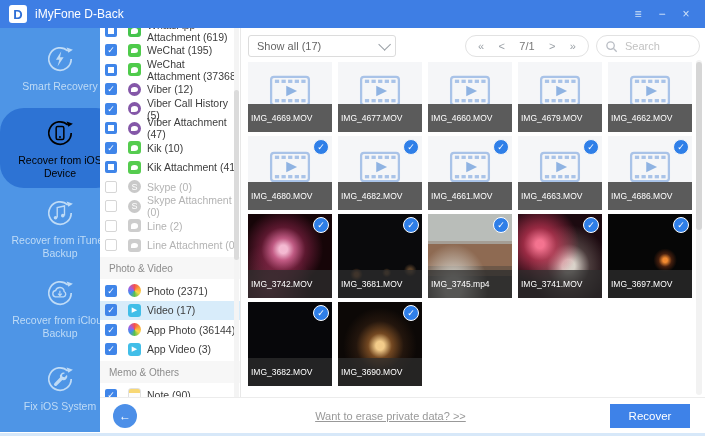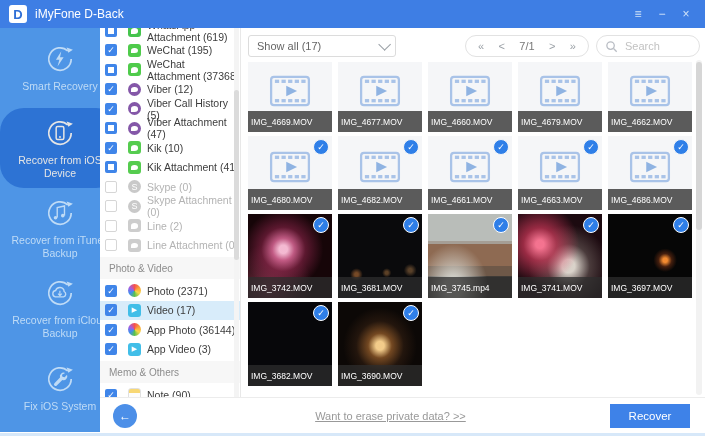--- a/index.html
+++ b/index.html
@@ -10,21 +10,21 @@
   .titlebar{position:absolute;left:0;top:0;width:705px;height:28px;background:#3E7EE4;display:flex;align-items:center;}
   .logo{width:18px;height:18px;margin-left:9px;background:#fff;border-radius:3px;display:flex;align-items:center;justify-content:center;
         color:#2F6FD6;font-weight:bold;font-size:13px;}
   .title{color:#fff;font-size:12px;margin-left:8px;}
   .wincontrols{margin-left:auto;display:flex;align-items:center;gap:6px;margin-right:10px;}
   .wbtn{color:#CFE2F8;font-size:12px;width:18px;height:18px;display:flex;align-items:center;justify-content:center;cursor:default;}
 
   
   .sidebar{position:absolute;left:0;top:28px;width:120px;height:404px;background:#4E95E6;}
   .nav-item{height:80px;display:flex;flex-direction:column;align-items:center;justify-content:center;color:#BFDBF6;text-align:center;}
-  .nav-item.selected{background:#2D73D4;color:#e5e5e5;border-radius:24px;}
+  .nav-item.selected{background:#2D73D4;color:#000000;border-radius:24px;}
   .nav-item .nicon{width:32px;height:32px;margin-bottom:5px;color:inherit;}
   .nav-item .nlabel{font-size:10.5px;line-height:13px;padding:0 6px;}
 
   
   .catpanel{position:absolute;left:100px;top:28px;width:140px;height:369px;background:#fff;border-right:1px solid #E8E8E8;overflow:hidden;}
   .catlist{margin-top:-7px;}
   .catrow{height:19.5px;display:flex;align-items:center;padding-left:5px;font-size:10.5px;color:#3C3C3C;}
   .catrow.selected{background:#D8ECFA;}
   .catrow.disabled{color:#B3B3B3;}
   .catheader{height:22px;display:flex;align-items:center;background:#F7F7F7;color:#8C8C8C;font-size:10px;padding-left:9px;margin:2px 0;}
@@ -64,21 +64,21 @@
   .searchbox input{border:0;outline:0;width:70px;margin-left:5px;font-size:11px;color:#777;font-family:inherit;background:transparent;}
   .searchbox input::placeholder{color:#C2C2C2;}
 
   .grid{position:absolute;left:7px;top:34px;width:444px;display:grid;grid-template-columns:repeat(5,84px);
         grid-auto-rows:auto;column-gap:6px;row-gap:4px;}
   .cell{position:relative;width:84px;background:#F5F6F8;overflow:hidden;}
   .cell.ph{height:70px;}
   .cell.ph2{height:74px;}
   .cell.photo{height:84px;}
   .cell .film{position:absolute;left:50%;top:42%;transform:translate(-50%,-50%);}
-  .cell .fname{position:absolute;left:0;right:0;bottom:0;height:21px;background:#5B5B5B;color:#fff;font-size:8.5px;
+  .cell .fname{position:absolute;left:0;right:0;bottom:0;height:28px;background:#5B5B5B;color:#fff;font-size:8.5px;
                display:flex;align-items:center;padding-left:3px;white-space:nowrap;overflow:hidden;}
   .cell.photo .fname{background:rgba(45,45,45,0.75);}
   .badge{position:absolute;top:3px;right:3px;width:14px;height:14px;border-radius:50%;background:#2F7FE8;border:1.5px solid #fff;
          color:#fff;font-size:9px;display:flex;align-items:center;justify-content:center;box-sizing:content-box;}
   .cell.ph2 .badge{border-color:#F5F6F8;}
 
   
   .th-fireworks{background:radial-gradient(circle at 42% 42%,rgba(255,195,220,.95) 6%,rgba(232,110,160,.8) 16%,rgba(150,40,80,.55) 32%,rgba(40,8,20,0) 58%),radial-gradient(circle at 25% 88%,rgba(220,90,130,.5),rgba(0,0,0,0) 45%),#160508;}
   .th-night{background:radial-gradient(circle at 22% 72%,rgba(205,125,60,.55) 2%,transparent 7%),radial-gradient(circle at 58% 70%,rgba(190,130,70,.45) 2%,transparent 6%),radial-gradient(circle at 86% 67%,rgba(205,145,85,.4) 2%,transparent 7%),#0A0A0C;}
   .th-day{background:radial-gradient(ellipse at 30% 88%,rgba(215,215,208,.95) 10%,rgba(120,118,112,0) 42%),linear-gradient(#B9BDB9 0 32%,#A59E95 32% 36%,#8E6A52 36% 62%,#6E5848 62% 74%,#3E3A36 74% 100%);}

